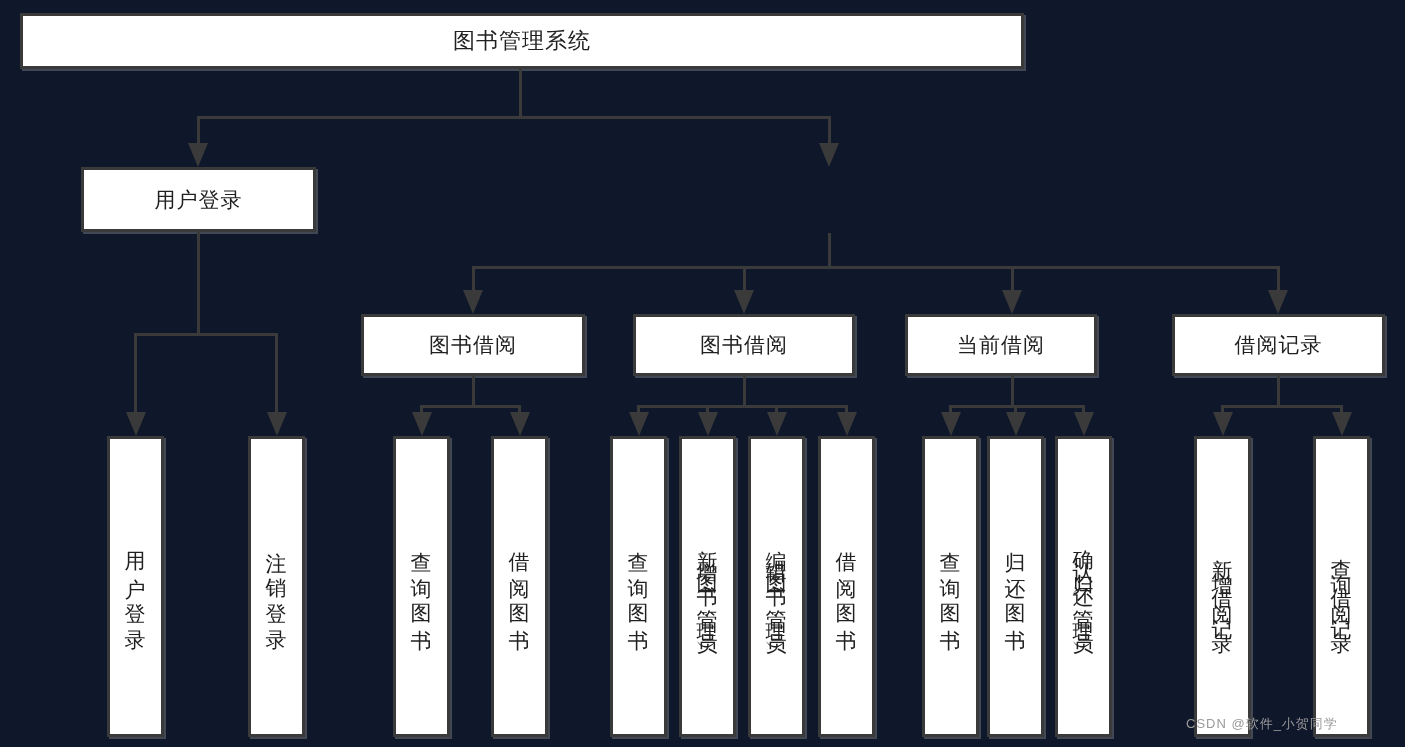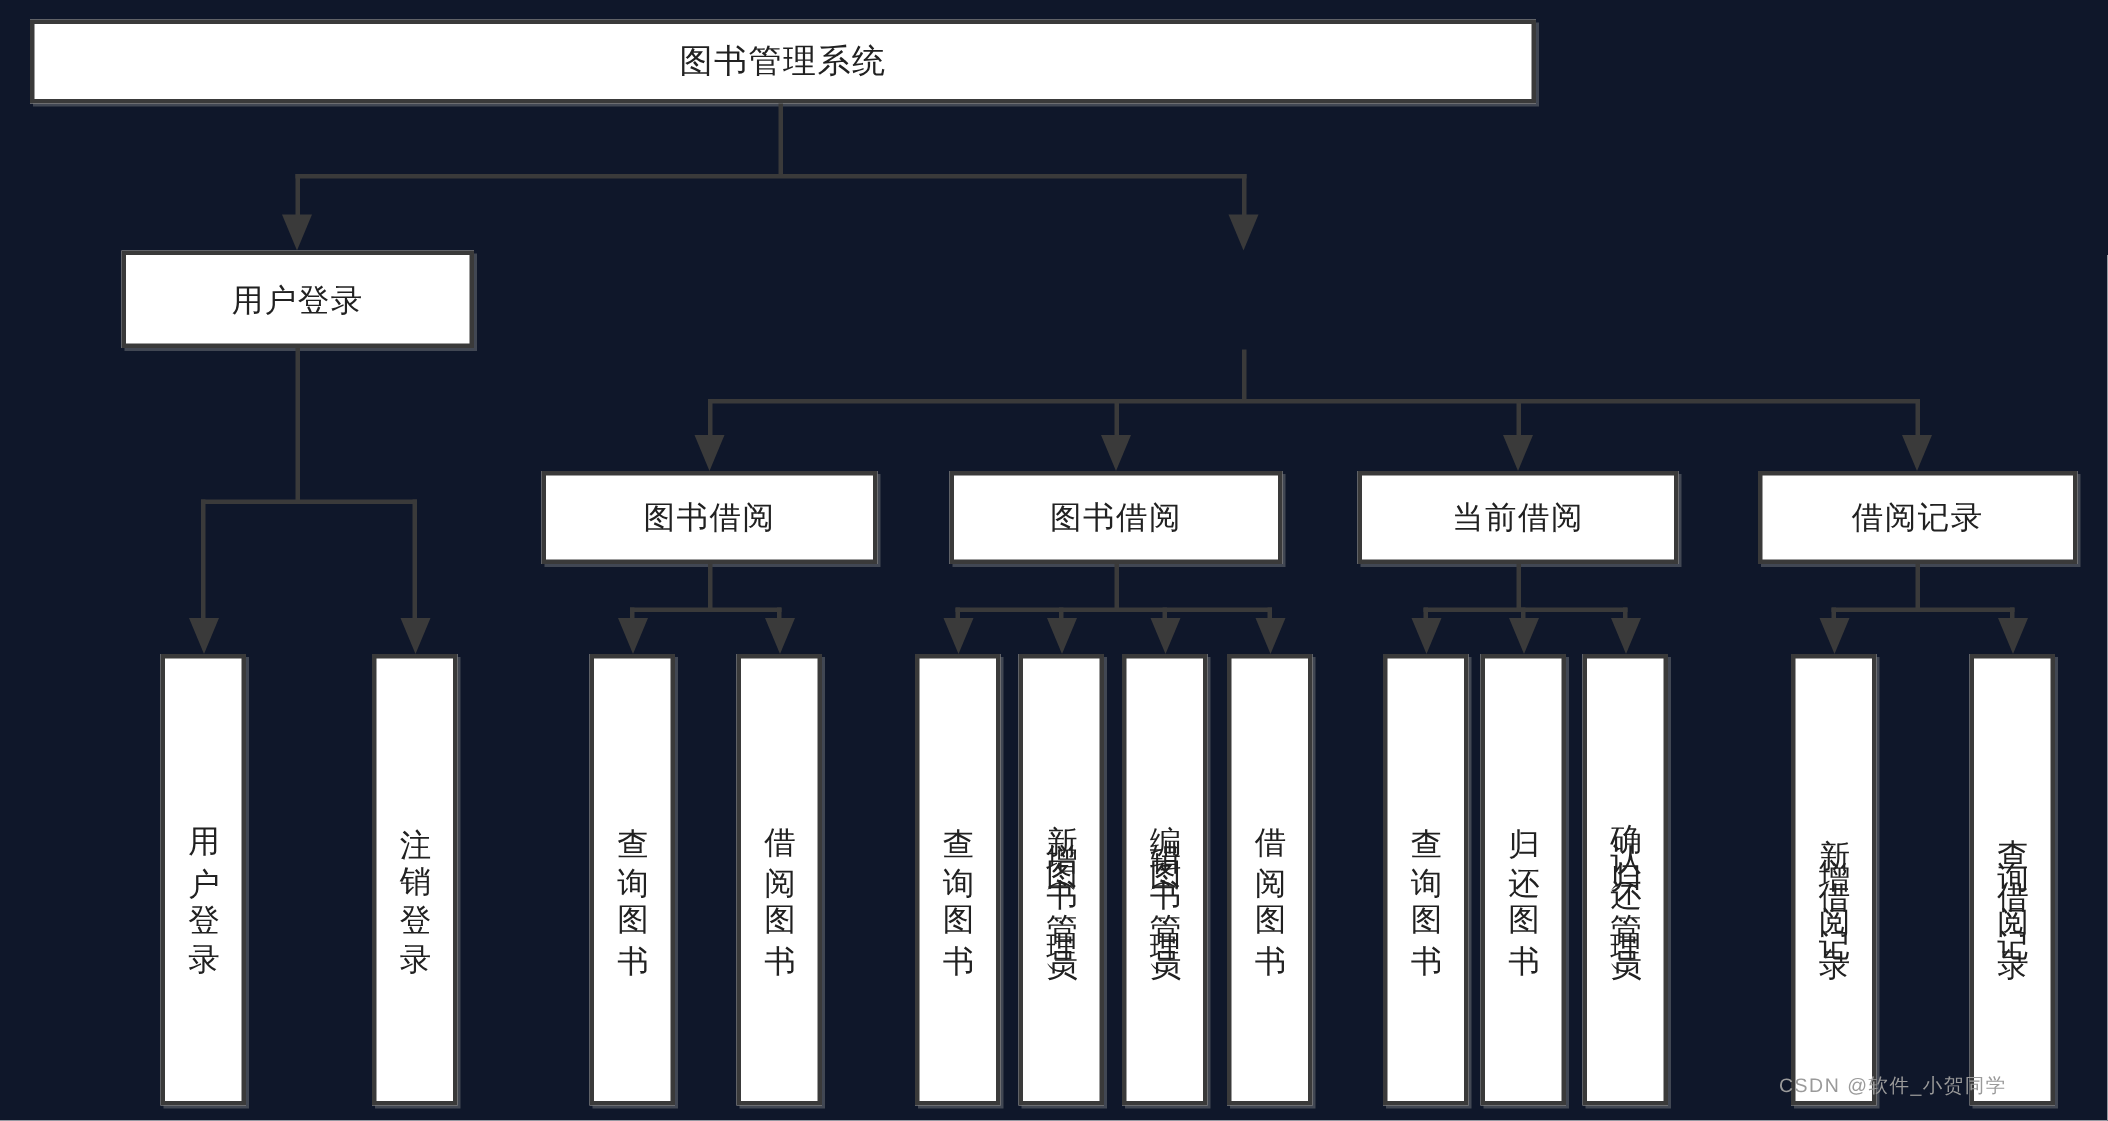--- a/index.html
+++ b/index.html
@@ -75,21 +75,21 @@
   <div class="ah" style="left:1002px;top:290px;"></div>
   <div class="vl" style="left:1277px;top:266px;height:28px;"></div>
   <div class="ah" style="left:1268px;top:290px;"></div>
 
   <div class="box l3" style="left:361px;width:224px;">
     <span>图书借阅</span>
   </div>
   <div class="box l3" style="left:633px;width:222px;text-align:center;">
     <span>图书借阅</span>
   </div>
-  <div class="box l3" style="left:905px;width:214px;">
+  <div class="box l3" style="left:905px;width:192px;">
     <span>当前借阅</span>
   </div>
   <div class="box l3" style="left:1172px;width:213px;">
     <span>借阅记录</span>
   </div>
 
   <div class="vl" style="left:472px;top:376px;height:32px;"></div>
   <div class="hl" style="left:420px;top:405px;width:101px;"></div>
   <div class="vl" style="left:420px;top:405px;height:12px;"></div>
   <div class="ah" style="left:412px;top:412px;"></div>

